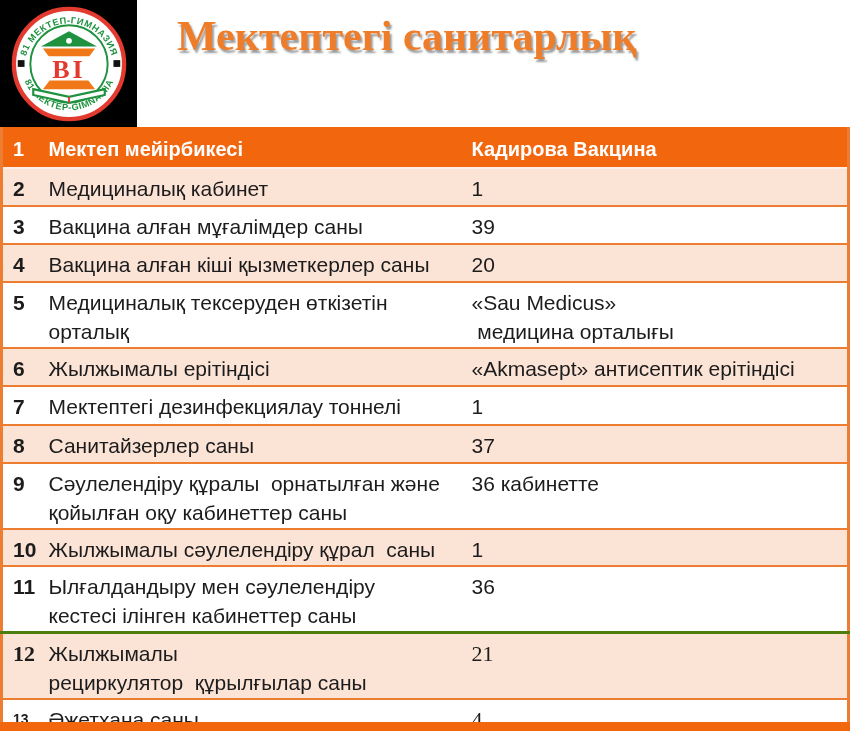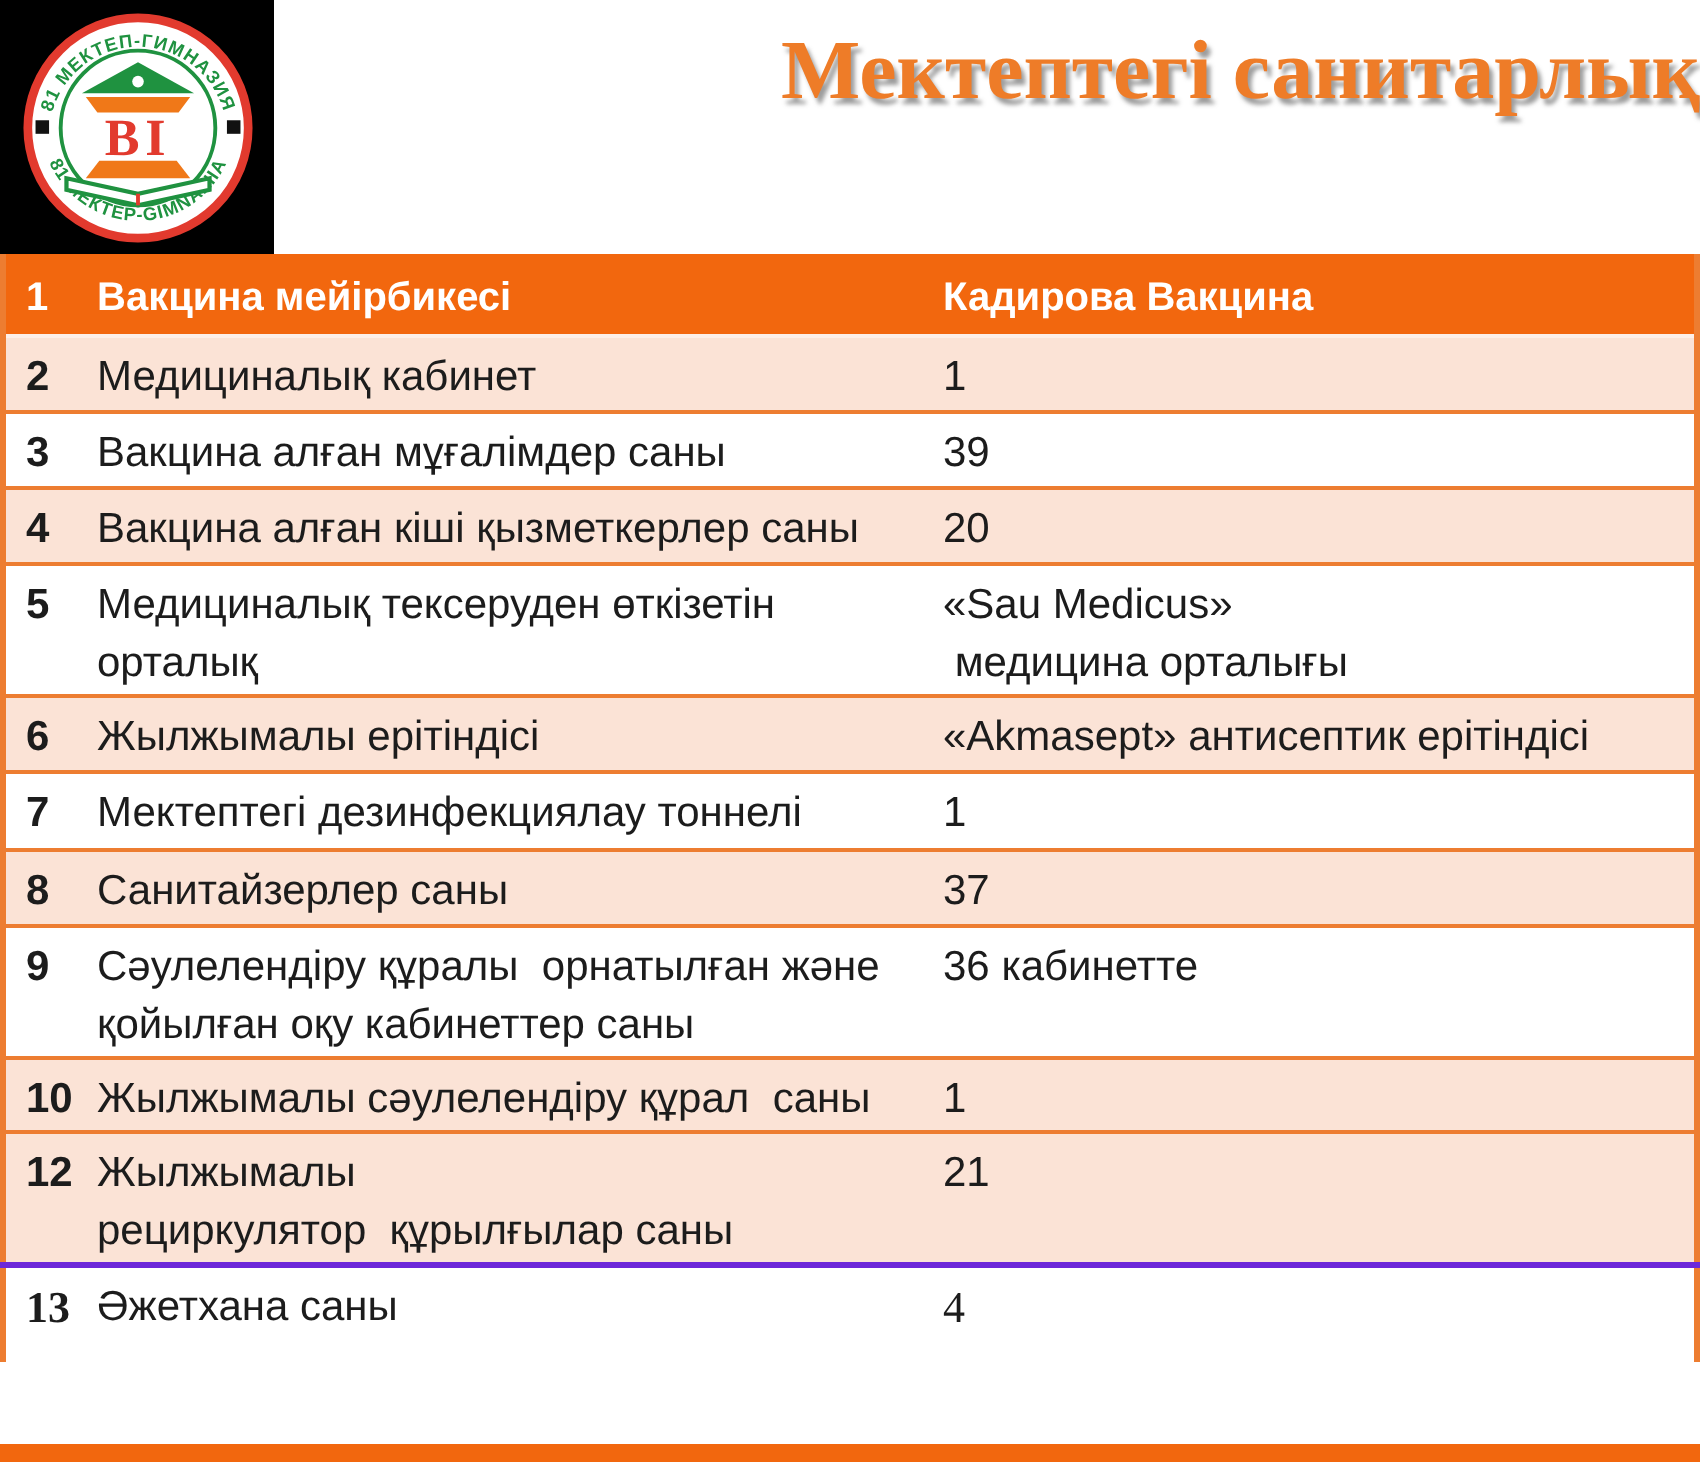--- a/index.html
+++ b/index.html
@@ -5,21 +5,21 @@
   html,body{margin:0;padding:0;background:#fff;}
   .slide{
     position:relative;width:850px;height:731px;background:#fff;overflow:hidden;
     font-family:"Liberation Sans",sans-serif;
   }
   
   .top-band{display:flex;height:127px;}
   .logo-box{width:137px;height:127px;background:#000;flex:none;
     display:flex;align-items:center;justify-content:center;}
   .title-area{
-    flex:1;text-align:right;padding-top:10px;
+    flex:1;text-align:left;padding-top:10px;
     font-family:"Liberation Serif",serif;font-weight:bold;
     font-size:42px;line-height:53px;color:var(--title_orange);
     text-shadow:2px 3px 2px rgba(140,140,140,0.85);
     margin-left:40px;
   }
   
   .arc-text{font-family:"Liberation Sans",sans-serif;font-size:9.5px;font-weight:bold;
     fill:var(--logo_green);letter-spacing:0.6px;}
   .monogram{font-family:"Liberation Serif",serif;font-weight:bold;fill:var(--logo_red);
     font-size:27px;letter-spacing:3px;}
@@ -42,21 +42,21 @@
   tbody tr:nth-child(2){border-top:2px solid #FDEFE8;height:38px;}
   tbody tr:nth-child(3){height:38px;}
   tbody tr:nth-child(4){height:38px;}
   tbody tr:nth-child(5){height:64px;}
   tbody tr:nth-child(6){height:38px;}
   tbody tr:nth-child(7){height:39px;}
   tbody tr:nth-child(8){height:38px;}
   tbody tr:nth-child(9){height:66px;}
   tbody tr:nth-child(10){height:32px;}
   tbody tr:nth-child(11){height:56px;}
-  tbody tr:nth-child(12){border-top:3px solid #6d28d9;height:48px;}
+  tbody tr:nth-child(12){border-top:3px solid #4d7c0f;height:48px;}
   tbody tr:nth-child(13){height:33px;}
   
   tbody tr:nth-child(12) td.num,
   tbody tr:nth-child(12) td.value,
   tbody tr:nth-child(13) td.value{font-family:"Liberation Serif",serif;font-size:22px;}
   tbody tr:nth-child(13) td.num{font-size:14px;vertical-align:bottom;padding-bottom:3px;}
   
   .bottom-bar{position:absolute;left:0;bottom:0;width:850px;height:9px;
     background:var(--header_orange);}
 </style>
@@ -102,21 +102,21 @@
 
   <table class="san">
     <colgroup>
       <col style="width:42px">
         <col style="width:420px">
         <col>
     </colgroup>
     <tbody>
         <tr class="header-row">
           <td class="num">1</td>
-          <td class="label">Вакцина мейірбикесі</td>
+          <td class="label">Мектеп мейірбикесі</td>
           <td class="value">Кадирова Вакцина</td>
         </tr>
         <tr class="pink-row">
           <td class="num">2</td>
           <td class="label">Медициналық кабинет</td>
           <td class="value">1</td>
         </tr>
         <tr class="white-row">
           <td class="num">3</td>
           <td class="label">Вакцина алған мұғалімдер саны</td>
@@ -153,20 +153,26 @@
           <td class="num">9</td>
           <td class="label">Сәулелендіру құралы  орнатылған және
 қойылған оқу кабинеттер саны</td>
           <td class="value">36 кабинетте</td>
         </tr>
         <tr class="pink-row">
           <td class="num">10</td>
           <td class="label">Жылжымалы сәулелендіру құрал  саны</td>
           <td class="value">1</td>
         </tr>
+        <tr class="white-row">
+          <td class="num">11</td>
+          <td class="label">Ылғалдандыру мен сәулелендіру
+кестесі ілінген кабинеттер саны</td>
+          <td class="value">36</td>
+        </tr>
         <tr class="pink-row">
           <td class="num">12</td>
           <td class="label">Жылжымалы
 рециркулятор  құрылғылар саны</td>
           <td class="value">21</td>
         </tr>
         <tr class="white-row">
           <td class="num">13</td>
           <td class="label">Әжетхана саны</td>
           <td class="value">4</td>

